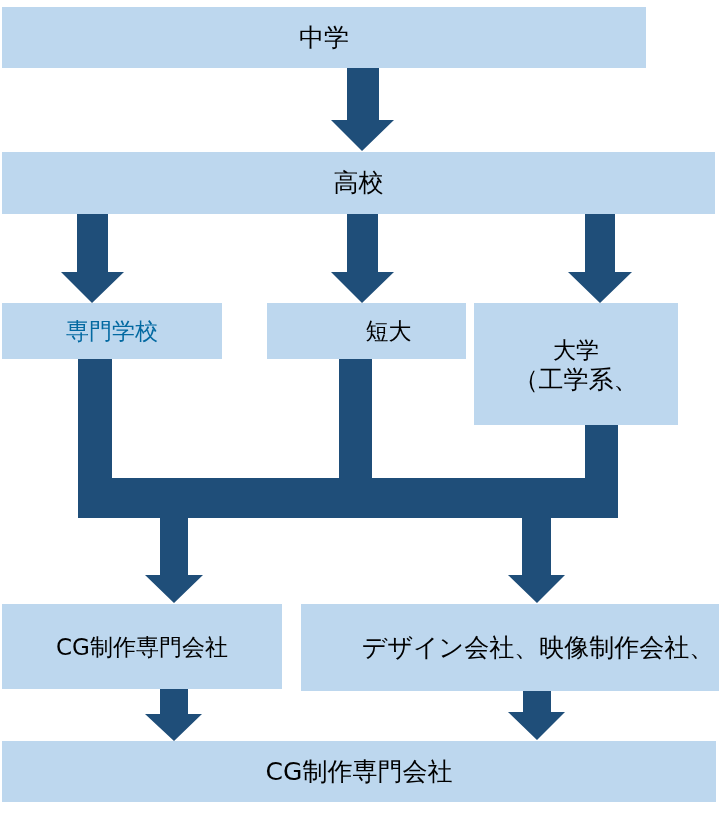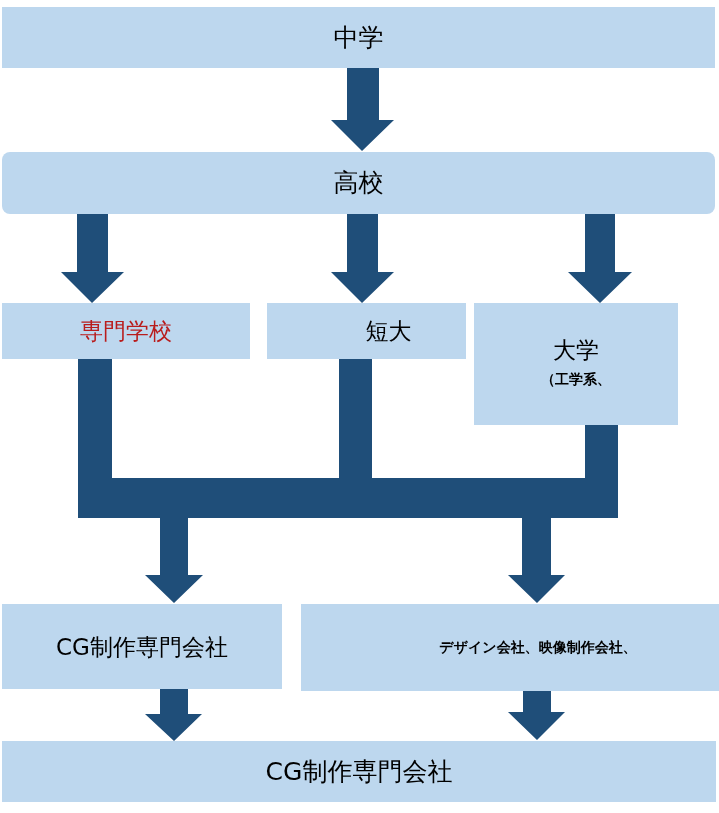--- a/index.html
+++ b/index.html
@@ -4,21 +4,21 @@
   <style>
     html, body { margin: 0; padding: 0; background: #ffffff; }
     body { width: 719px; height: 813px; position: relative; overflow: hidden;
            font-family: "DejaVu Sans", "Liberation Sans", sans-serif; }
     .box { position: absolute; background: #BDD7EE; color: #000;
            display: flex; flex-direction: column; align-items: center; justify-content: center;
            text-align: center; box-sizing: border-box; }
     .box span { display: block; white-space: nowrap; }
     .big { font-size: 25px; line-height: 30px; }
     .mid { font-size: 23px; line-height: 30px; }
-    .small { font-size: 14px; line-height: 29px; font-weight: bold; }
+    .small { font-size: 25px; line-height: 29px; }
     svg.connectors { position: absolute; left: 0; top: 0; }
     .shape { fill: #1F4E79; }
   </style>
 </head>
 <body>
 
 <svg class="connectors" width="719" height="813">
 
   <polygon class="shape" points="347,68 379,68 379,120 394,120 362,151 331,120 347,120" style="fill: rgb(31, 78, 121);"></polygon>
 
@@ -32,29 +32,29 @@
 
   <polygon class="shape" points="160,518 188,518 188,575 203,575 174,603 145,575 160,575" style="fill: rgb(31, 78, 121);"></polygon>
 
   <polygon class="shape" points="522,518 551,518 551,575 565,575 537,603 508,575 522,575" style="fill: rgb(31, 78, 121);"></polygon>
 
   <polygon class="shape" points="160,689 188,689 188,714 202,714 174,741 145,714 160,714" style="fill: rgb(31, 78, 121);"></polygon>
 
   <polygon class="shape" points="523,691 551,691 551,712 565,712 537,740 508,712 523,712" style="fill: rgb(31, 78, 121);"></polygon>
 </svg>
 
-<div class="box" style="left: 2px; top: 7px; width: 713px; height: 61px; background: rgb(189, 215, 238); color: rgb(0, 0, 0);">
+<div class="box" style="left: 2px; top: 7px; width: 644px; height: 61px; background: rgb(189, 215, 238); color: rgb(0, 0, 0);">
   <span class="big">中学</span>
 </div>
 
-<div class="box" style="left: 2px; top: 152px; width: 713px; height: 62px; background: rgb(189, 215, 238); color: rgb(0, 0, 0); border-radius: 8px;">
+<div class="box" style="left: 2px; top: 152px; width: 713px; height: 62px; background: rgb(189, 215, 238); color: rgb(0, 0, 0);">
   <span class="big">高校</span>
 </div>
 
-<div class="box" style="left: 2px; top: 303px; width: 248px; height: 56px; background: rgb(189, 215, 238); color: #b91c1c;">
+<div class="box" style="left: 2px; top: 303px; width: 220px; height: 56px; background: rgb(189, 215, 238); color: #0369a1;">
   <span class="mid">専門学校</span>
 </div>
 
 <div class="box" style="left: 267px; top: 303px; width: 199px; height: 56px; background: rgb(189, 215, 238); color: rgb(0, 0, 0); padding-left: 44px;">
   <span class="mid">短大</span>
 </div>
 
 <div class="box" style="left: 474px; top: 303px; width: 204px; height: 122px; background: rgb(189, 215, 238); color: rgb(0, 0, 0);">
   <span class="mid">大学</span>
   <span class="small">（工学系、</span>

